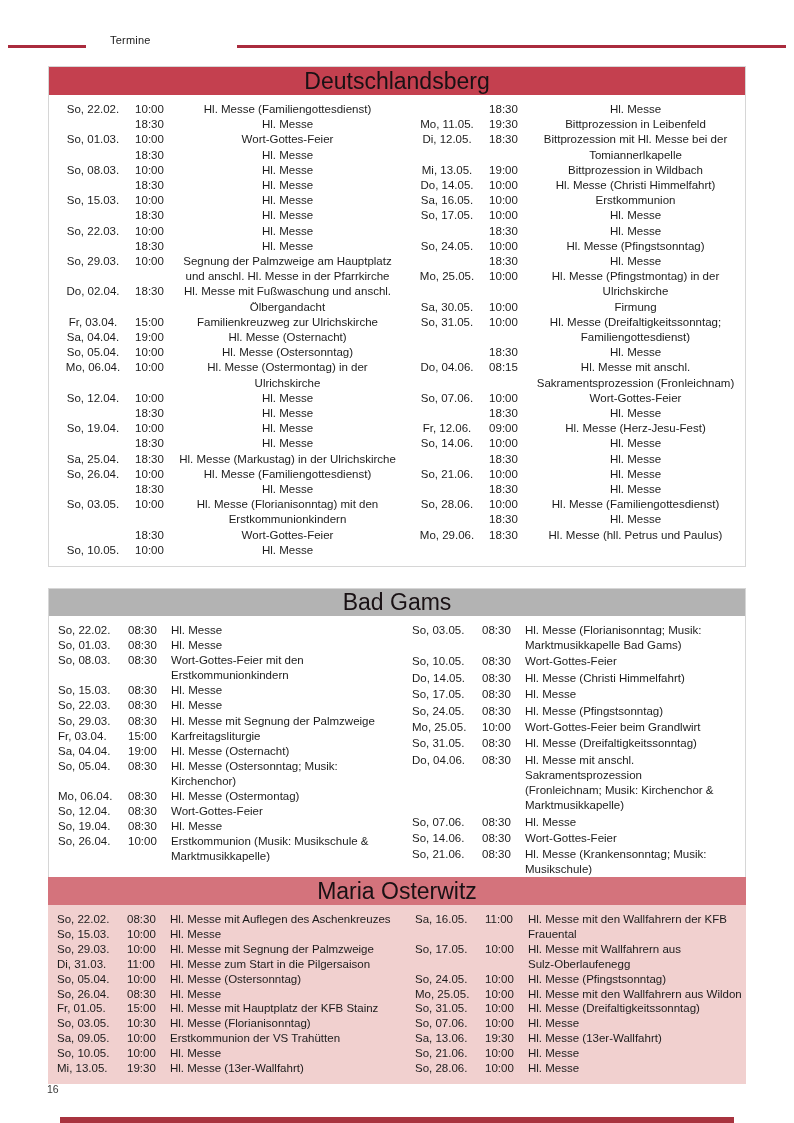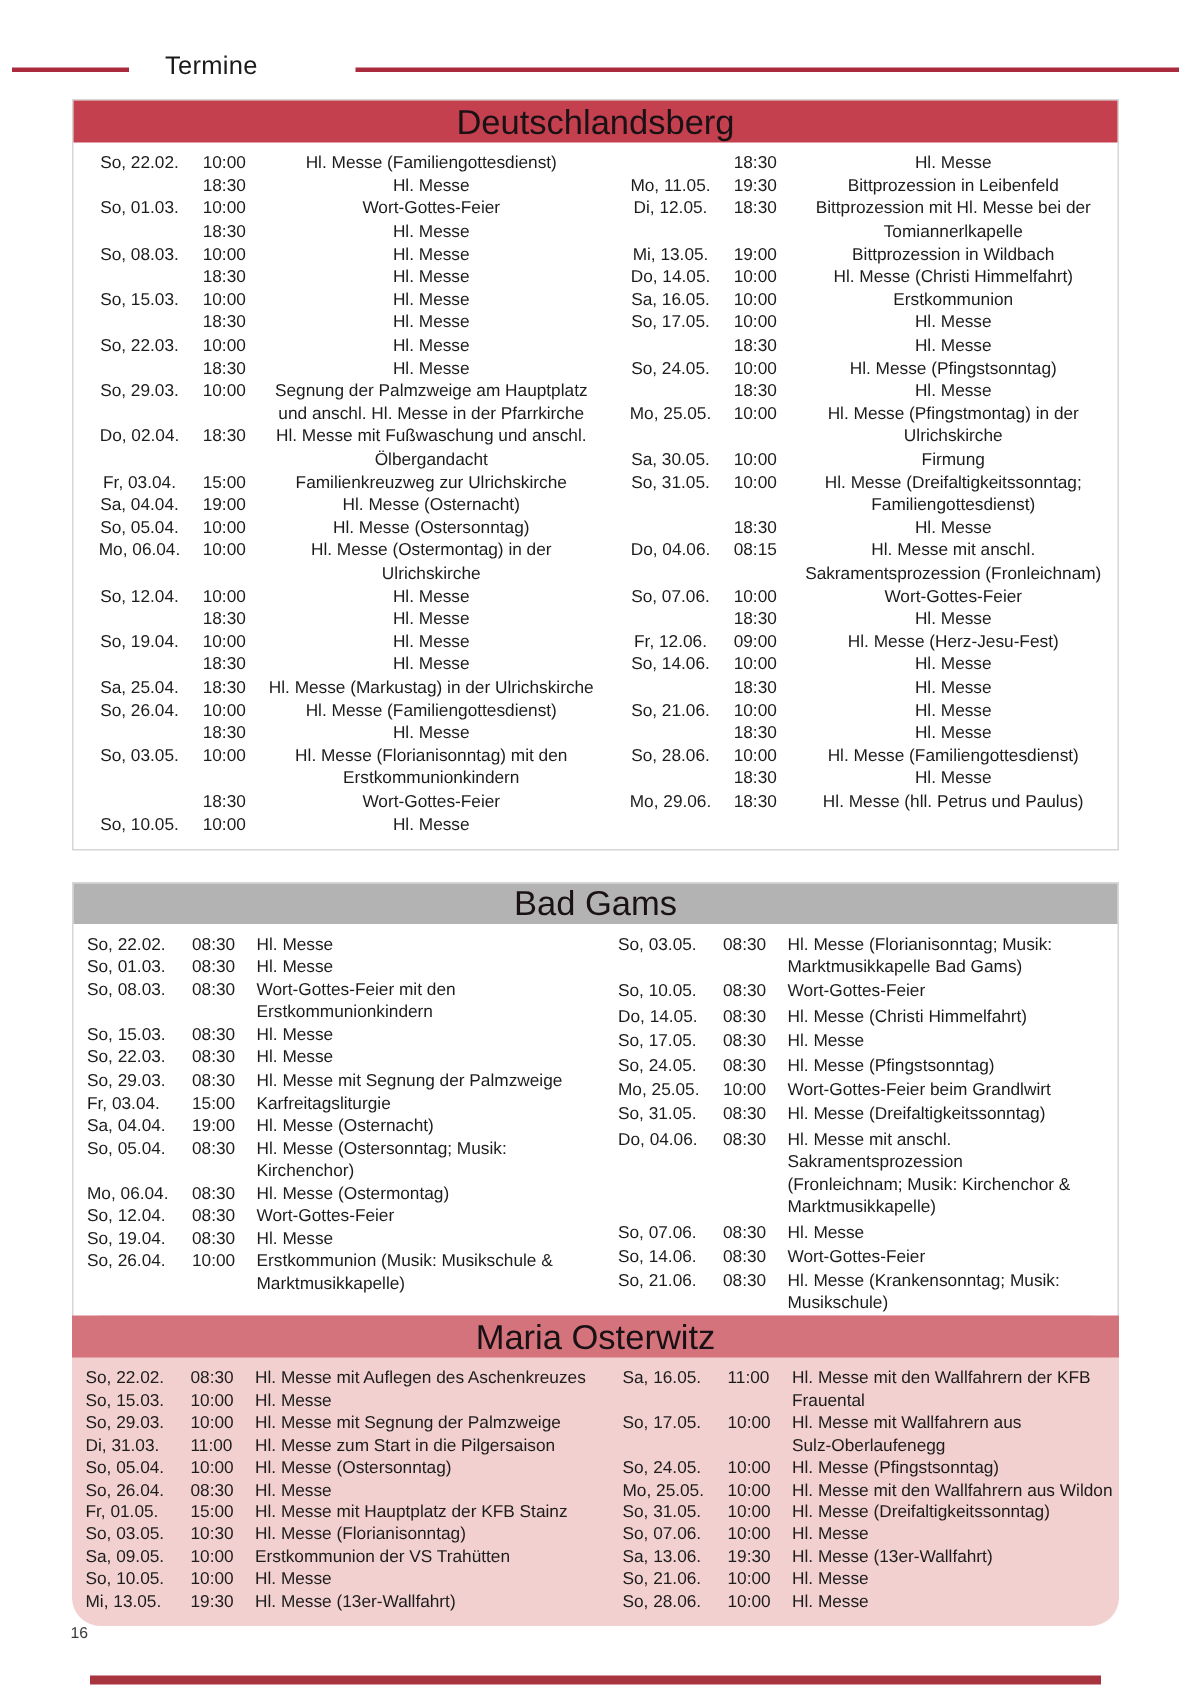--- a/index.html
+++ b/index.html
@@ -9,29 +9,29 @@
     background:#ffffff;
     font-family:"Liberation Sans", sans-serif;
     color:#1c1c1c;
     overflow:hidden;
   }
   
   .top-header { position:absolute; top:34px; left:0; width:794px; height:26px; }
   .rule { position:absolute; top:11px; height:3px; background:#AA2B3D; }
   .rule-left  { left:8px;  width:78px; }
   .rule-right { left:237px; right:8px; }
-  .termine { position:absolute; left:110px; top:0; font-size:17px; color:#1a1a1a; letter-spacing:0.2px; }
+  .termine { position:absolute; left:110px; top:0; font-size:11px; color:#1a1a1a; letter-spacing:0.2px; }
 
   
   .section { position:absolute; left:48px; width:698px; }
   .sec-1 { top:66px;text-align:center; }
   .sec-2 { top:588px; }
   .sec-3 { top:877px; }
   .sec-1, .sec-2 { border:1px solid #d6d6d6; background:#ffffff; }
-  .sec-3 { background:#F1D0CF;border-radius:19px; }
+  .sec-3 { background:#F1D0CF; }
 
   .banner { height:28px; display:flex; align-items:center; justify-content:center; }
   .sec-1 .banner { background:#C4404F; }
   .sec-2 .banner { background:#B3B3B3; height:27px; }
   .sec-3 .banner { background:#D4737C; }
   .banner-title { font-size:23px; font-weight:500; color:#191114; line-height:1; }
 
   .cols { display:flex; padding:7px 9px 8px 9px; gap:8px; }
   .col { flex:0 0 auto; }
   .sec-1 .col-l { width:346px; } .sec-1 .col-r { width:334px; }

